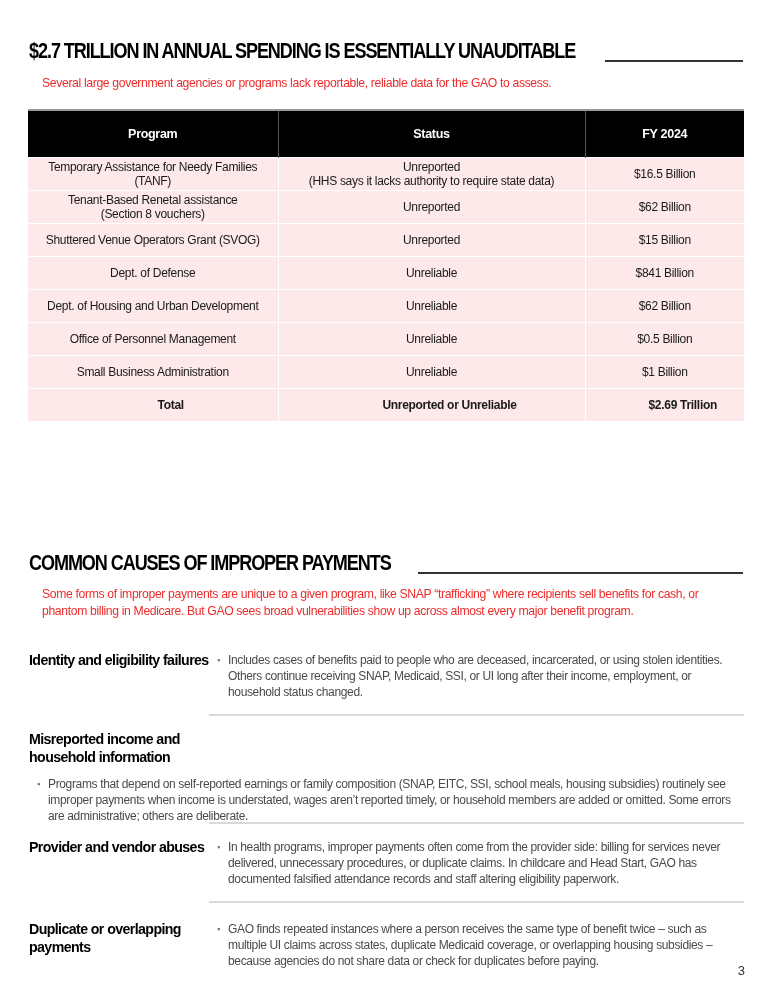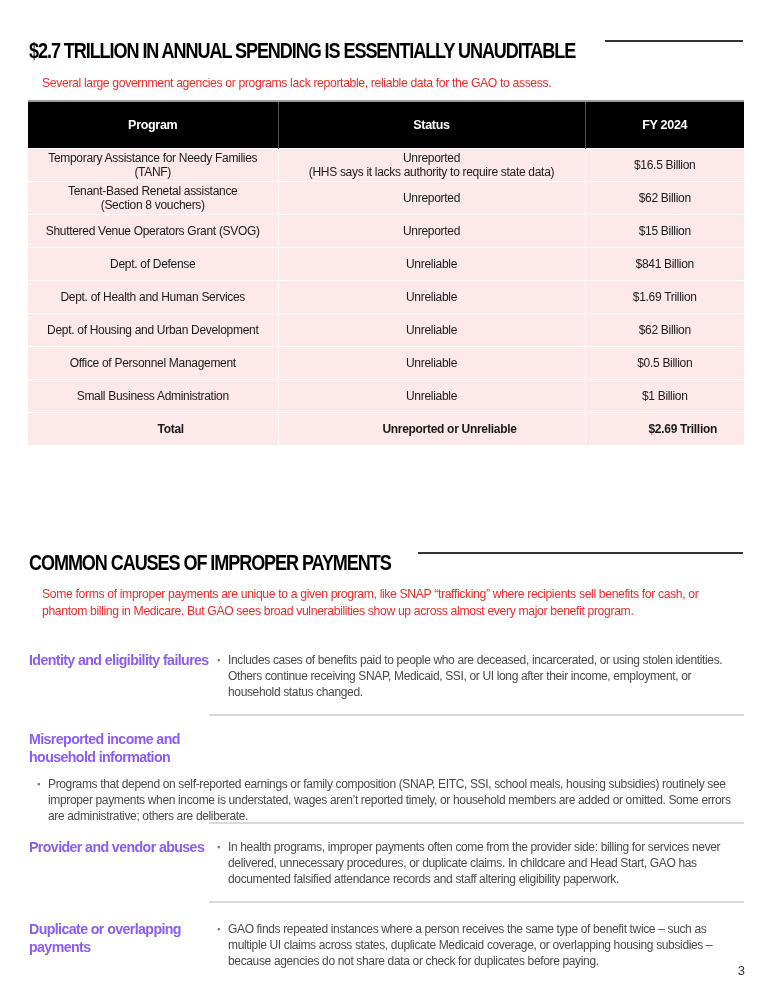--- a/index.html
+++ b/index.html
@@ -1,21 +1,21 @@
 <!DOCTYPE html>
 <html><head>
   <meta charset="utf-8">
   <style>
     * { box-sizing: border-box; margin: 0; padding: 0; }
     html, body { width: 773px; height: 1000px; background: #ffffff; overflow: hidden; }
     body { font-family: "Liberation Sans", sans-serif; color: #1a1a1a; position: relative; }
 
     .section-heading {
       position: absolute; left: 29px; right: 30px;
-      display: flex; align-items: flex-start;
+      display: flex; align-items: flex-end;
     }
     .section-heading h2 {
       font-family: "Liberation Sans", sans-serif;
       font-weight: 900; font-size: 22px; letter-spacing: -1.3px;
       color: #000; white-space: nowrap; text-transform: uppercase;
       transform: scaleX(0.82); transform-origin: left center;
       line-height: 1;
     }
     .section-heading .rule {
       flex: 1; height: 2px; background: #333;
@@ -28,21 +28,21 @@
     #h2 .rule { margin-left: 8px; }
 
     .lede {
       position: absolute; left: 42px; right: 30px;
       color: #ee2b2b; font-size: 12.2px; line-height: 17px; letter-spacing: -0.35px;
     }
     #lede1 { top: 75px; }
     #lede2 { top: 586px; }
 
     table.gao {
-      position: absolute; left: 28px; top: 100px; width: 716px;
+      position: absolute; left: 28px; top: 109px; width: 716px;
       border-collapse: collapse; table-layout: fixed;
       font-size: 12px; letter-spacing: -0.3px;
     }
     table.gao col.c1 { width: 250px; }
     table.gao col.c2 { width: 307px; }
     table.gao col.c3 { width: 159px; }
     table.gao thead th {
       background: #000; color: #fff; font-weight: 700; font-size: 12.5px;
       height: 47px; border-top: 2px solid #9a9a9a;
       border-right: 1px solid #555;
@@ -54,21 +54,21 @@
       height: 33px; line-height: 14px;
       border-top: 1px solid #ffffff; border-right: 1px solid #ffffff;
       padding: 0 8px;
     }
     table.gao tbody td:last-child { border-right: none; }
     table.gao tbody tr.total td { font-weight: 700; padding-left: 44px; }
 
     .causes { position: absolute; left: 29px; top: 642px; width: 715px; }
     .cause { display: flex; position: relative; }
     .cause .label {
-      width: 180px; color: #8b5cf6; font-weight: 700; font-size: 14.2px;
+      width: 180px; color: #000000; font-weight: 700; font-size: 14.2px;
       line-height: 17.5px; letter-spacing: -0.6px; padding-top: 10px;
     }
     .cause .body {
       flex: 1; padding: 10px 0 16px 0; margin-left: 0;
       font-size: 12px; line-height: 16px; color: #4a4a4a; letter-spacing: -0.35px;
       display: flex;
     }
     .cause .bullet { width: 19px; flex: none; padding-left: 8px; color: #777; font-size: 9px; line-height: 16px; }
     .cause .divider {
       position: absolute; left: 180px; right: 0; bottom: 0; height: 2px; background: #d9d9d9;
@@ -117,25 +117,20 @@
     </tr>
     <tr>
       <td>Shuttered Venue Operators Grant (SVOG)</td>
       <td>Unreported</td>
       <td>$15 Billion</td>
     </tr>
     <tr>
       <td>Dept. of Defense</td>
       <td>Unreliable</td>
       <td>$841 Billion</td>
-    </tr>
-    <tr>
-      <td>Dept. of Health and Human Services</td>
-      <td>Unreliable</td>
-      <td>$1.69 Trillion</td>
     </tr>
     <tr>
       <td>Dept. of Housing and Urban Development</td>
       <td>Unreliable</td>
       <td>$62 Billion</td>
     </tr>
     <tr>
       <td>Office of Personnel Management</td>
       <td>Unreliable</td>
       <td>$0.5 Billion</td>

